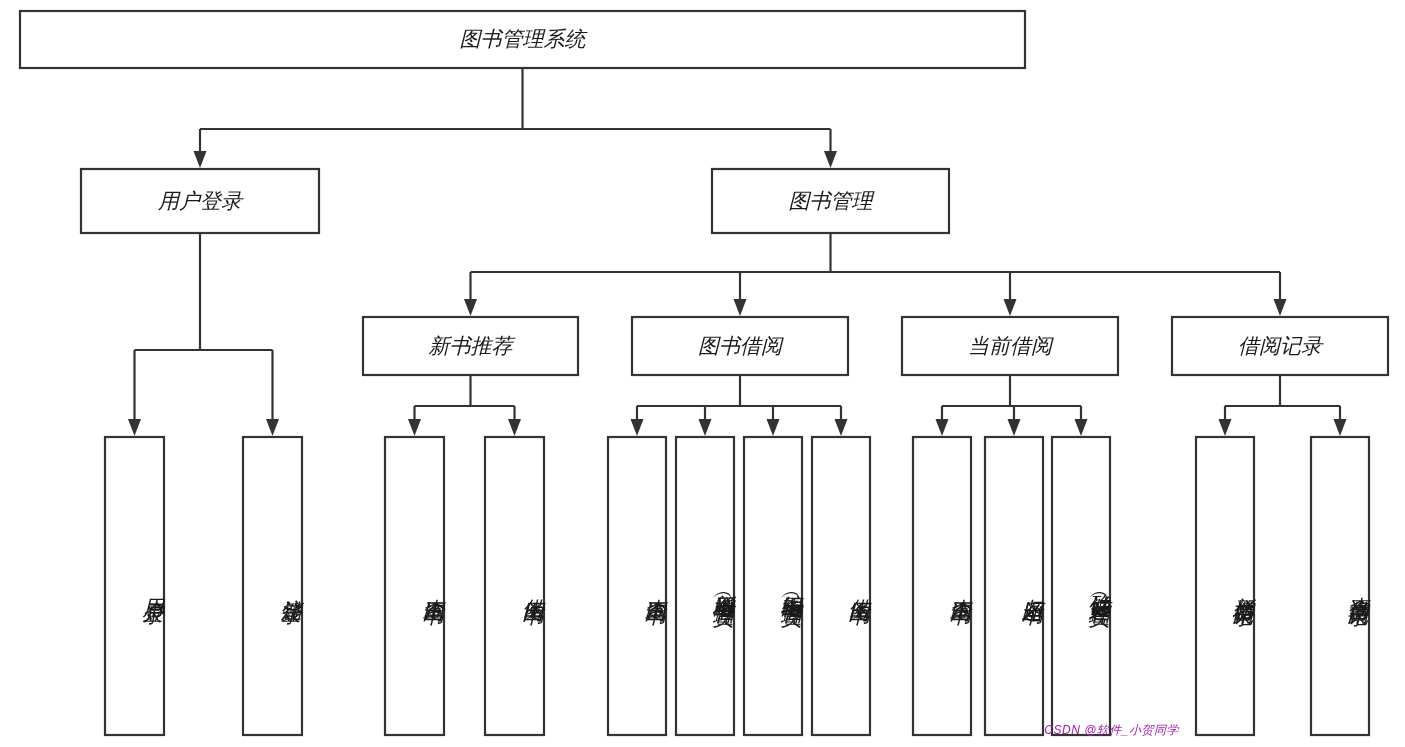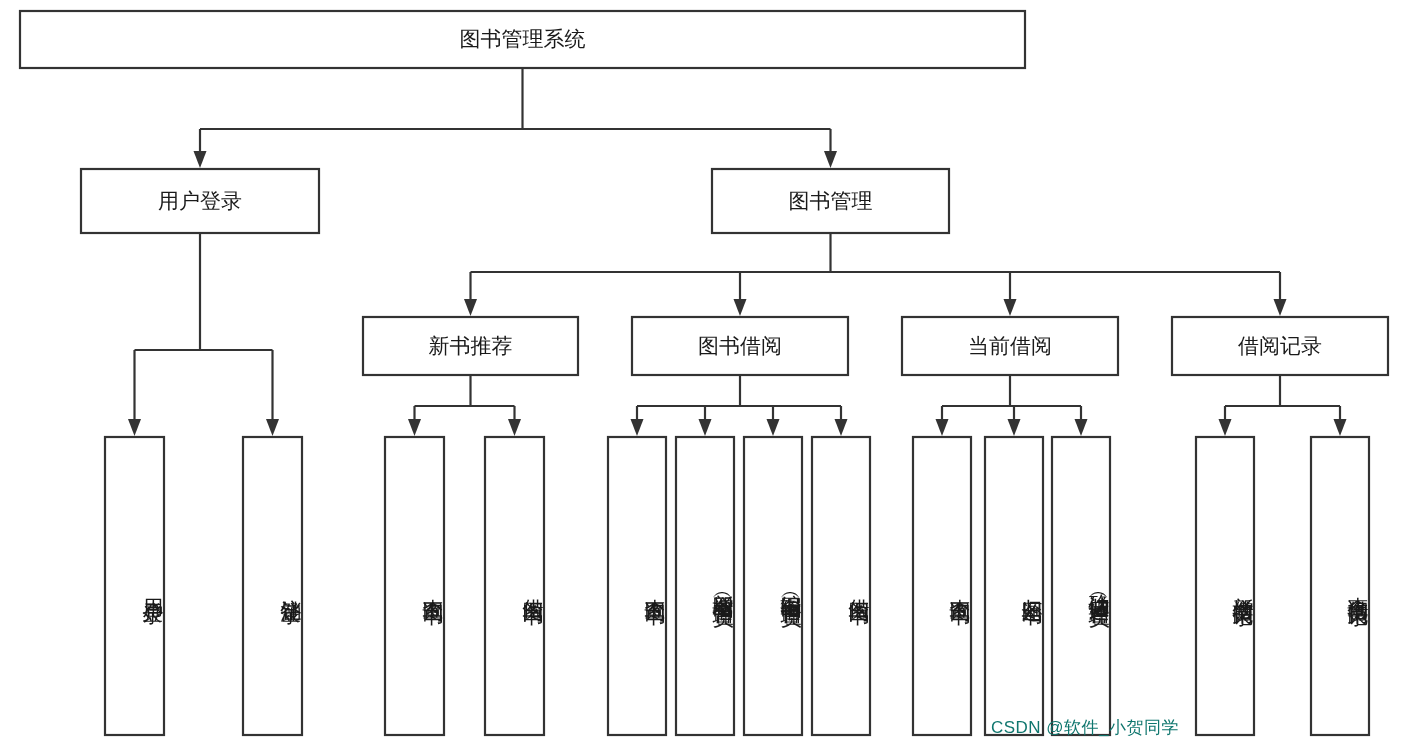--- a/index.html
+++ b/index.html
@@ -11,20 +11,21 @@
     width: 1405px;
     height: 747px;
     font-family: "Liberation Sans", "DejaVu Sans", sans-serif;
     overflow: hidden;
   }
   #diagram-root {
     position: relative;
     width: 1193px;
     height: 747px;
     background: #ffffff;
+    font-style: italic;
   }
   svg.diagram-canvas {
     position: absolute;
     left: 0;
     top: 0;
     width: 1405px;
     height: 747px;
   }
   .node-box {
     fill: #ffffff;
@@ -60,22 +61,22 @@
     color: #1a1a1a;
     letter-spacing: 2px;
     white-space: nowrap;
     pointer-events: none;
   }
   .watermark {
     position: absolute;
     right: 14px;
     bottom: 8px;
     font-family: "Liberation Sans", "DejaVu Sans", sans-serif;
-    font-size: 17px;
-    color: #0f766e;
+    font-size: 12px;
+    color: #a21caf;
     white-space: nowrap;
     letter-spacing: 0.5px;
   }
 </style>
 </head>
 <body>
 
 <div id="diagram-root">
 
   <svg class="diagram-canvas" viewBox="0 0 1405 747">

